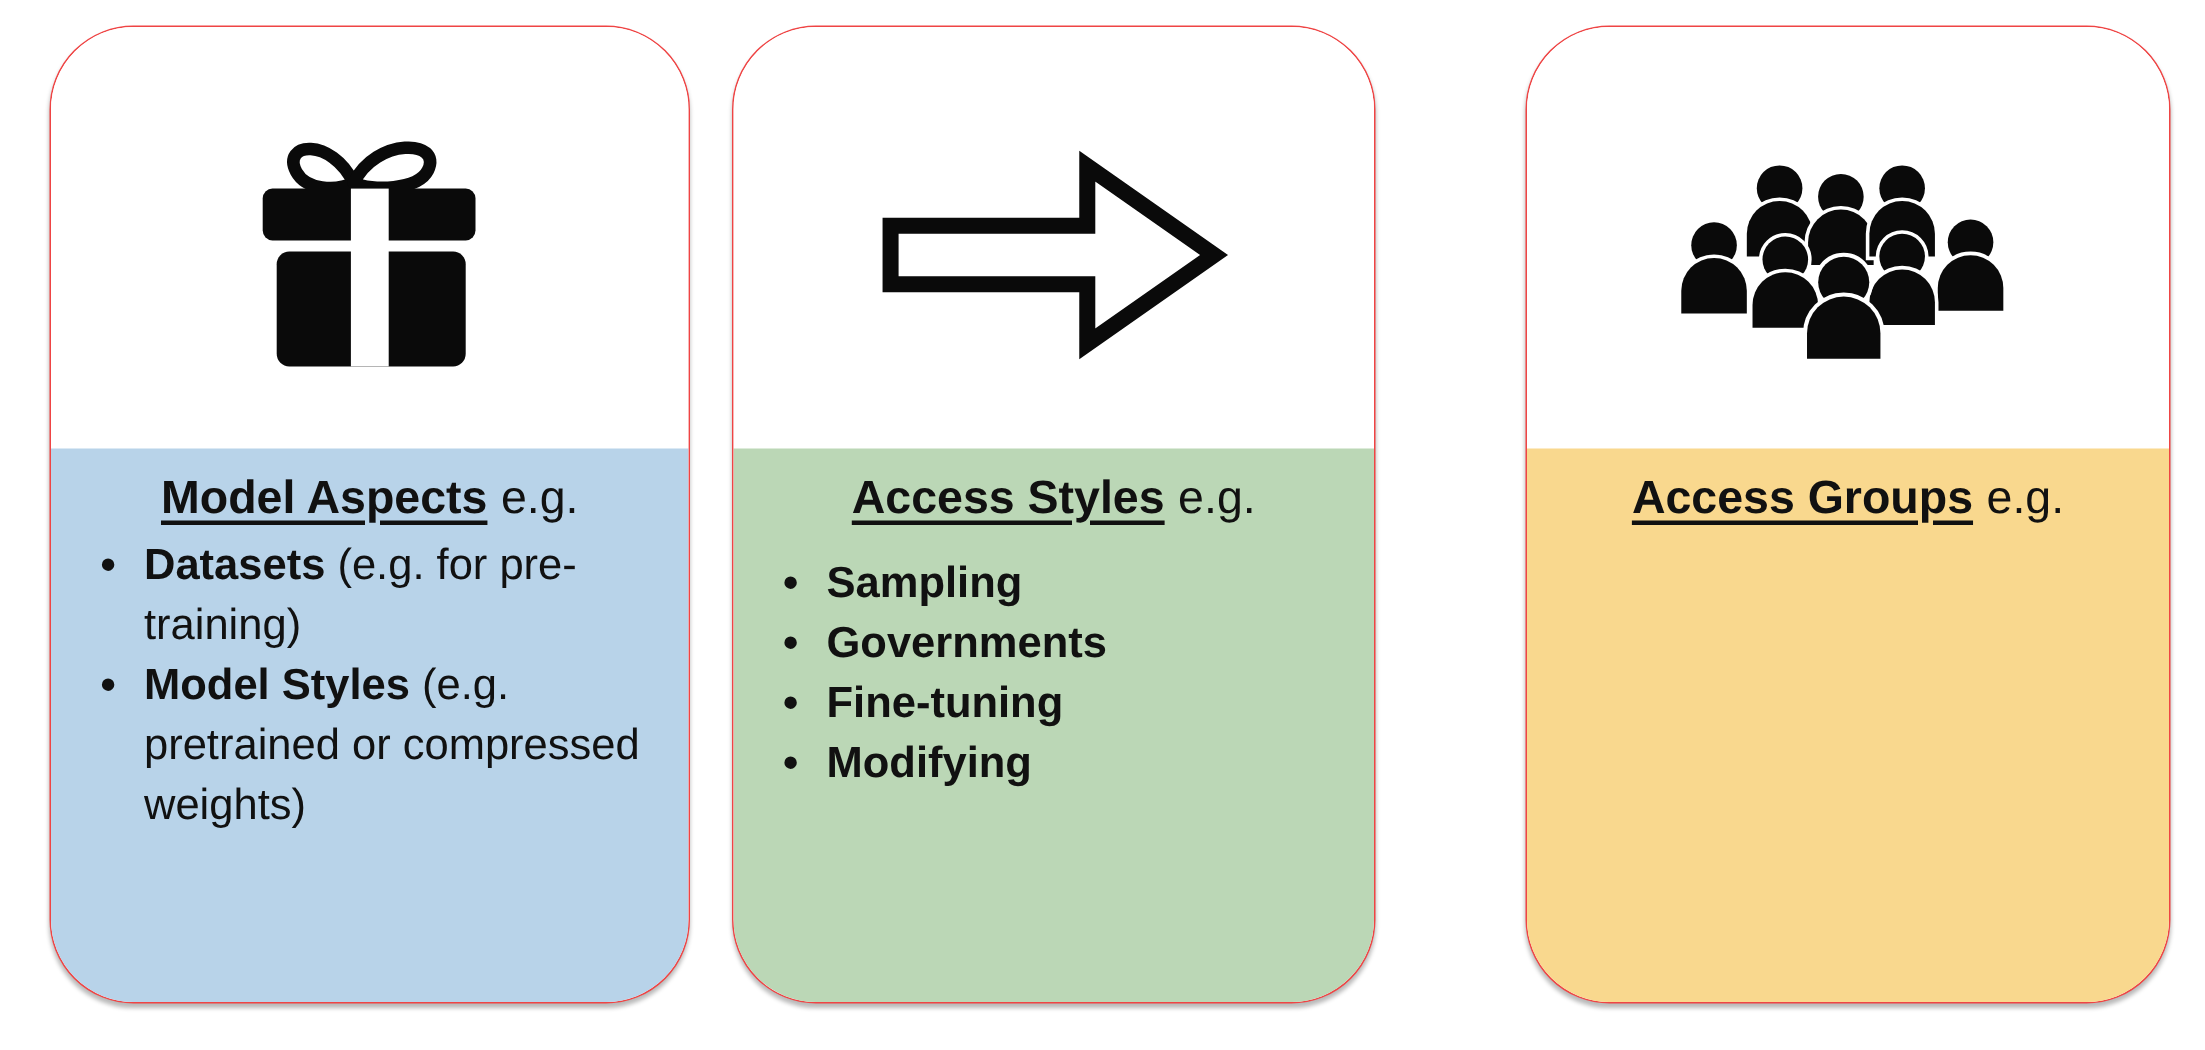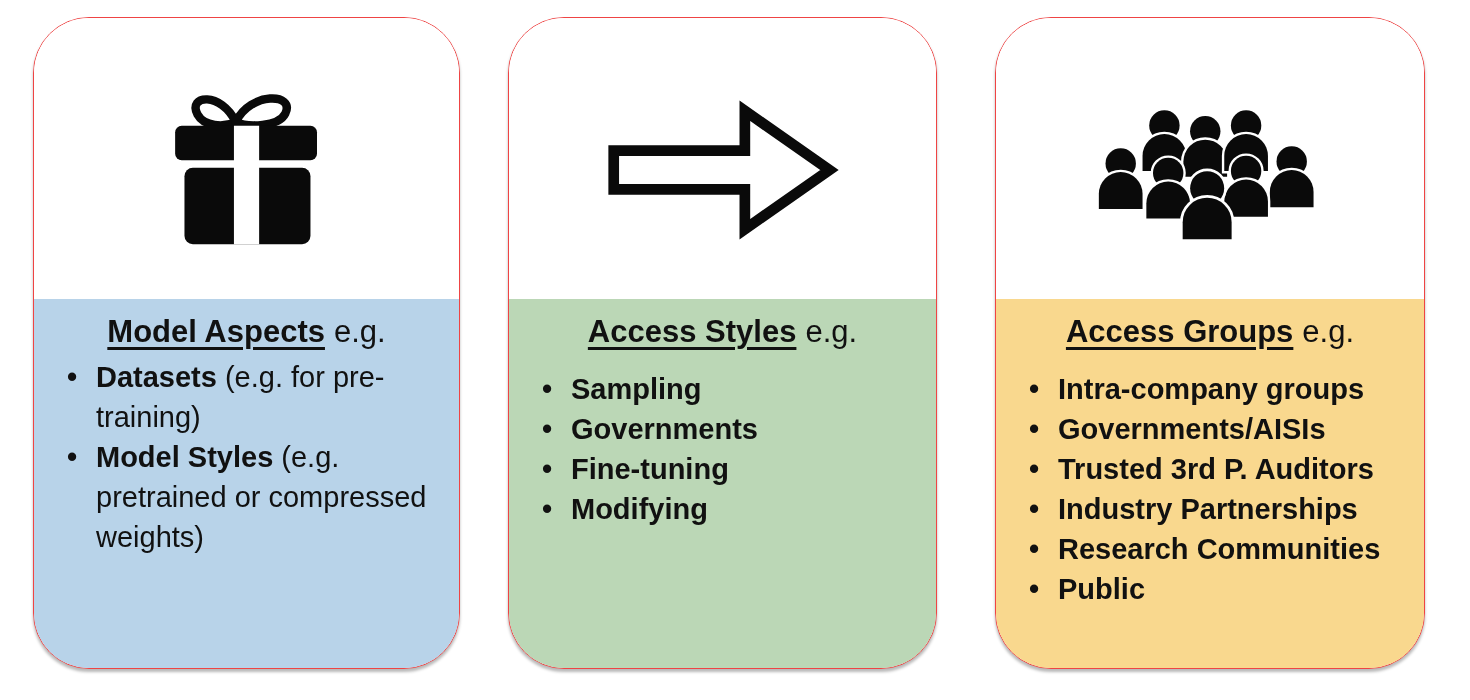--- a/index.html
+++ b/index.html
@@ -10,22 +10,22 @@
     color:#111111;
   }
   .card{
     position:absolute;top:17px;height:650px;
     background:#ffffff;border:1px solid #ef4444;border-radius:56px;
     overflow:hidden;box-sizing:content-box;
     box-shadow:0 3px 3px rgba(0,0,0,0.28);
     display:flex;flex-direction:column;
   }
   #card-0{left:33px;width:425px;}
-  #card-1{left:508px;width:427px;}
-  #card-2{left:995px;width:428px;}
+  #card-1{left:488px;width:427px;}
+  #card-2{left:1017px;width:428px;}
   .card-top{
     height:281px;flex:0 0 281px;display:flex;align-items:center;justify-content:center;
     background:#ffffff;
   }
   .card-bottom{
     flex:1;padding:0 12px;box-sizing:border-box;
   }
   .card-heading{
     text-align:center;font-size:31px;line-height:42px;margin:12px 0 0 0;
     font-weight:normal;
@@ -113,23 +113,15 @@
         <use href="#person" transform="translate(26,74)"></use>
         <use href="#person" transform="translate(206,72)"></use>
         <use href="#person" transform="translate(76,84)"></use>
         <use href="#person" transform="translate(158,82)"></use>
         <use href="#person" transform="translate(117,100) scale(1.12)"></use>
       </g>
     </svg>
   </div>
   <div class="card-bottom" style="background: rgb(249, 216, 142);">
     <h2 class="card-heading"><span class="heading-title">Access Groups</span><span class="heading-suffix">e.g.</span></h2>
-    <ul class="bullets">
-        <li><span class="lead">Intra-company groups</span></li>
-        <li><span class="lead">Governments/AISIs</span></li>
-        <li><span class="lead">Trusted 3rd P. Auditors</span></li>
-        <li><span class="lead">Industry Partnerships</span></li>
-        <li><span class="lead">Research Communities</span></li>
-        <li><span class="lead">Public</span></li>
-      </ul>
 
   </div>
 </section>
 
 </body></html>

